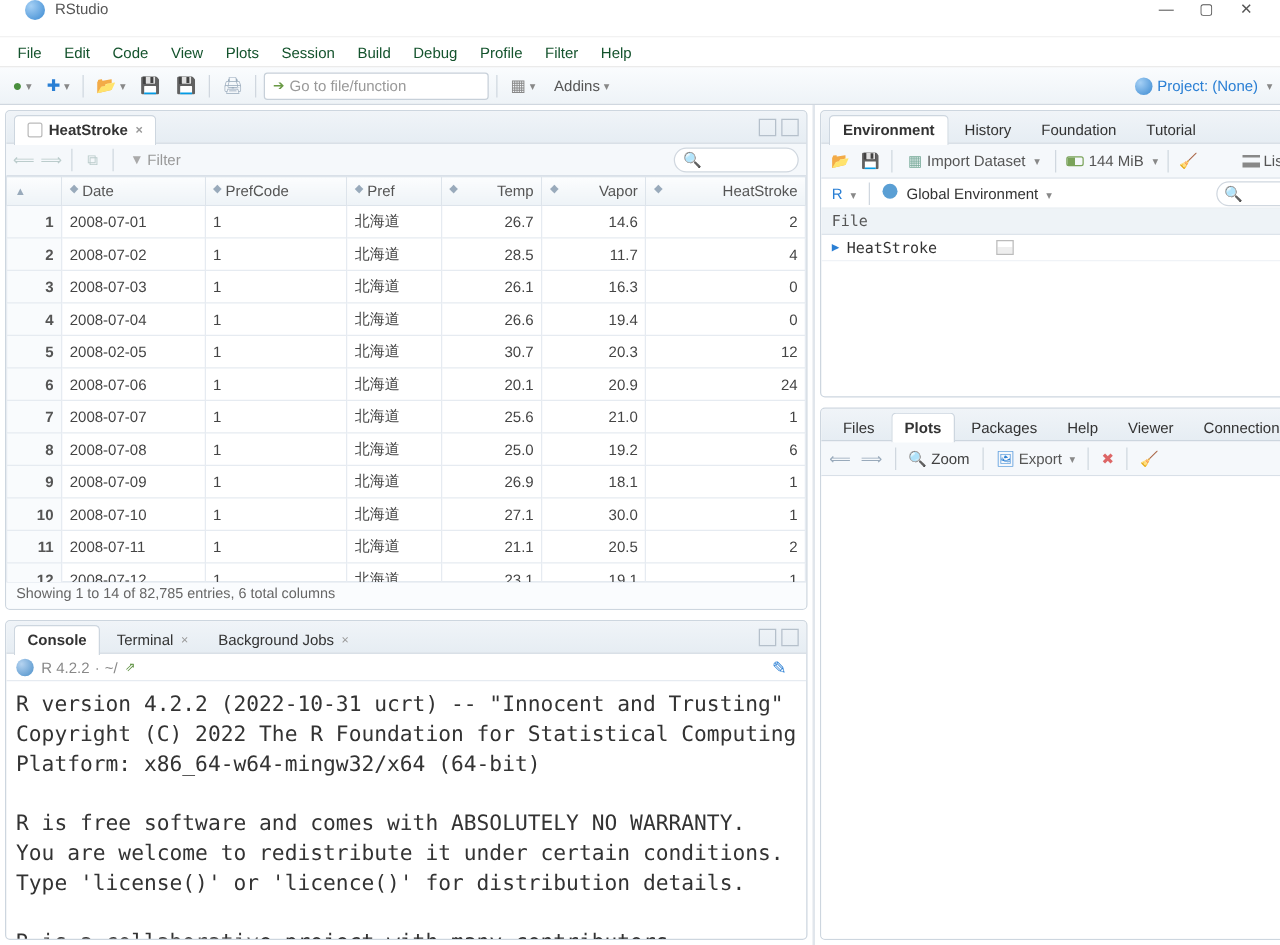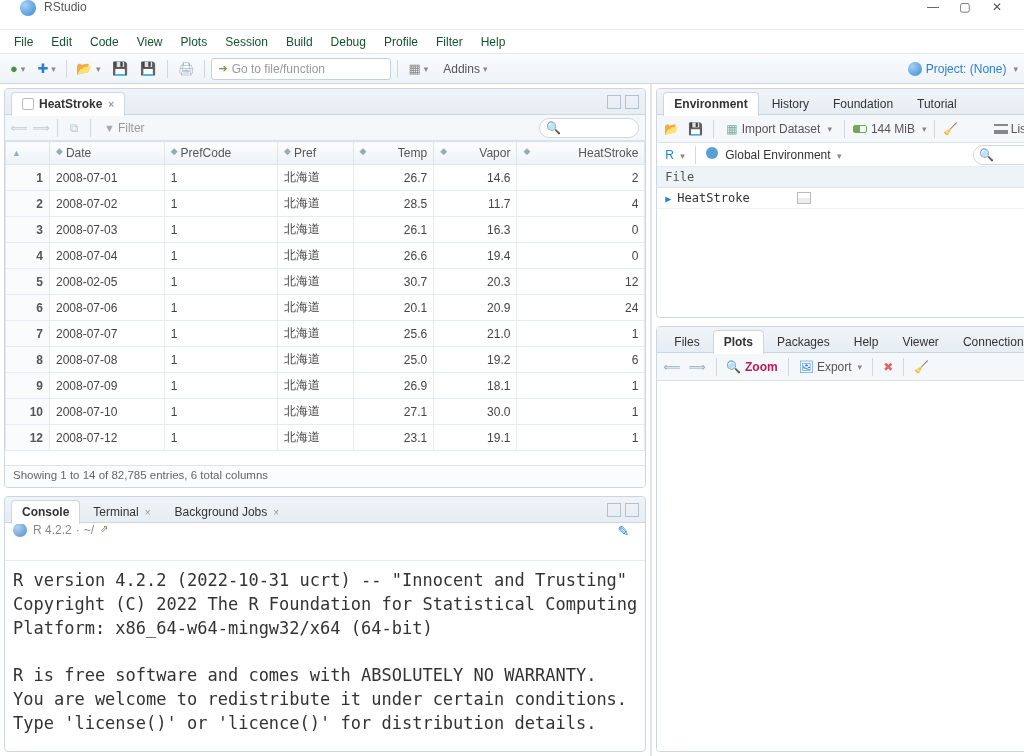--- a/index.html
+++ b/index.html
@@ -42,21 +42,21 @@
 table.dg { border-collapse: collapse; width: 100%; }
 table.dg th { background: linear-gradient(#fcfdfe,#eef3f7); border: 1px solid #dde4eb; padding: 4px 6px; font-weight: normal; color: #555; text-align: left; position: relative; font-size: 12px; }
 table.dg th .sorticon { float: left; color: #9ab; font-size: 9px; margin-right: 3px; }
 table.dg th.rowhead { text-align: right; width: 44px; }
 table.dg th.num { text-align: right; }
 table.dg td { border: 1px solid #e6ebf1; padding: 4px 6px; color: #444; }
 table.dg td.rownum { text-align: right; color: #555; background: #f9fbfd; font-weight: 600; }
 table.dg td.num { text-align: right; }
 .gridstatus { height: 22px; border-top: 1px solid #dde4eb; padding: 3px 8px; color: #666; font-size: 11.5px; background: #fafcfe; }
 .console-pane { flex: 1; }
-.consolepath { height: 38px; display: flex; padding: 0 8px; color: #888; font-size: 12px; border-bottom: 1px solid #e6ebf1; }
+.consolepath { height: 22px; display: flex; align-items: center; padding: 0 8px; color: #888; font-size: 12px; border-bottom: 1px solid #e6ebf1; }
 .consolepath .rlogo { width: 14px; height: 14px; border-radius: 50%; background: radial-gradient(circle at 30% 30%, #b5d3f0, #4b8fc9); margin-right: 6px; }
 .consolepath .pth { color: #888; }
 .consolepath .arrowout { color: #5b8f3e; margin-left: 6px; font-size: 10px; }
 .consolebody { flex: 1; white-space: pre; font-family: "Lucida Console", Consolas, monospace; font-size: 17px; line-height: 1.4; color: #333; padding: 8px; overflow: auto; }
 .envtoolbar { height: 28px; display: flex; align-items: center; padding: 0 6px; gap: 6px; border-bottom: 1px solid #d9e0e8; background: #f5f8fb; }
 .envtoolbar .eicon { width: 18px; height: 18px; display: inline-flex; align-items: center; justify-content: center; color: #d6a23a; }
 .envtoolbar .importbtn { display: flex; align-items: center; gap: 4px; color: #555; padding: 0 4px; }
 .envtoolbar .membadge { display: flex; align-items: center; gap: 4px; color: #555; }
 .envtoolbar .memicon { width: 14px; height: 8px; border: 1px solid #7aa35a; border-radius: 2px; position: relative; }
 .envtoolbar .memicon::after { content: ""; position: absolute; left: 0; top: 0; bottom: 0; width: 50%; background: #7aa35a; }
@@ -68,21 +68,21 @@
 .envscope .globe { width: 12px; height: 12px; border-radius: 50%; background: #5a9fd4; display: inline-block; margin-right: 4px; }
 .envbody { flex: 1; overflow: auto; font-family: "Lucida Console", Consolas, monospace; font-size: 12px; }
 .envbody .datalabel { background: #eef3f7; border-bottom: 1px solid #dde4eb; padding: 3px 8px; color: #555; font-family: "Lucida Console", monospace; }
 .envrow { display: flex; align-items: center; padding: 3px 8px; border-bottom: 1px solid #f0f3f7; }
 .envrow .expand { color: #2a7fd4; margin-right: 6px; font-size: 10px; }
 .envrow .varname { width: 120px; color: #333; }
 .envrow .vardesc { flex: 1; color: #333; }
 .envrow .gridicon { width: 14px; height: 12px; border: 1px solid #bbb; background: linear-gradient(#fff 50%,#eee 50%); }
 .plotstoolbar { height: 28px; display: flex; align-items: center; padding: 0 6px; gap: 8px; border-bottom: 1px solid #d9e0e8; background: #f5f8fb; color: #888; }
 .plotstoolbar .arrow { color: #9ab; }
-.plotstoolbar .zoom { color: #be185d; font-weight: bold; }
+.plotstoolbar .zoom { color: #404040; }
 .plotstoolbar .export { color: #555; display: flex; align-items: center; gap: 3px; }
 .plotstoolbar .del { color: #d66; }
 .plotsbody { flex: 1; background: #fff; }
 .caret { font-size: 9px; color: #888; margin-left: 3px; }
 .hlines { width: 14px; height: 10px; display: inline-block; border-top: 2px solid #888; border-bottom: 2px solid #888; position: relative; }
 .hlines::before { content: ""; position: absolute; left:0; right:0; top:4px; height:2px; background:#888; }
 .wand { color: #2a7fd4; margin-left: auto; margin-right: 8px; font-size: 14px; }
 </style>
 </head>
 <body>
@@ -269,20 +269,29 @@
               <tr>
                 <td class="rownum">10</td>
                 <td>2008-07-10</td>
                 <td>1</td>
                 <td>北海道</td>
                 <td class="num">27.1</td>
                 <td class="num">30.0</td>
                 <td class="num">1</td>
               </tr>
               <tr>
+                <td class="rownum">11</td>
+                <td>2008-07-11</td>
+                <td>1</td>
+                <td>北海道</td>
+                <td class="num">21.1</td>
+                <td class="num">20.5</td>
+                <td class="num">2</td>
+              </tr>
+              <tr>
                 <td class="rownum">12</td>
                 <td>2008-07-12</td>
                 <td>1</td>
                 <td>北海道</td>
                 <td class="num">23.1</td>
                 <td class="num">19.1</td>
                 <td class="num">1</td>
               </tr>
             </tbody>
         </table>

